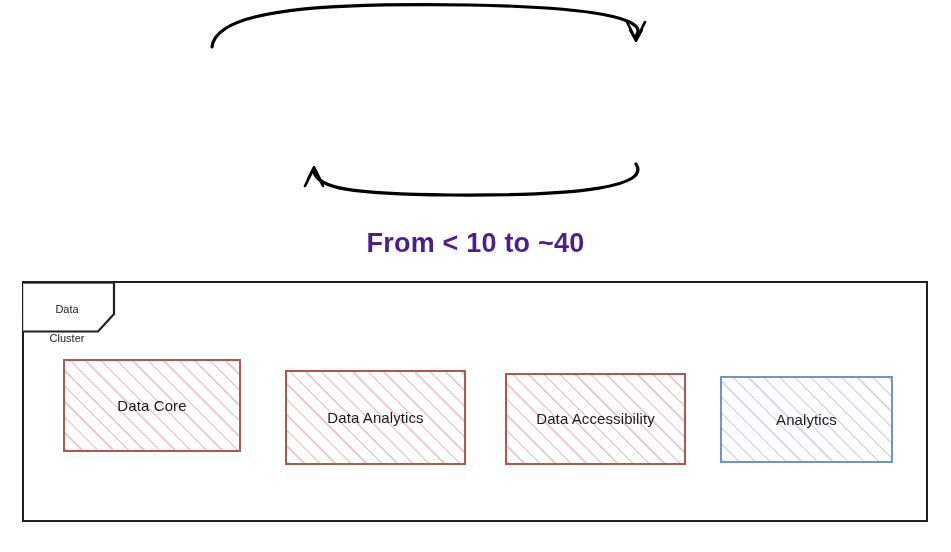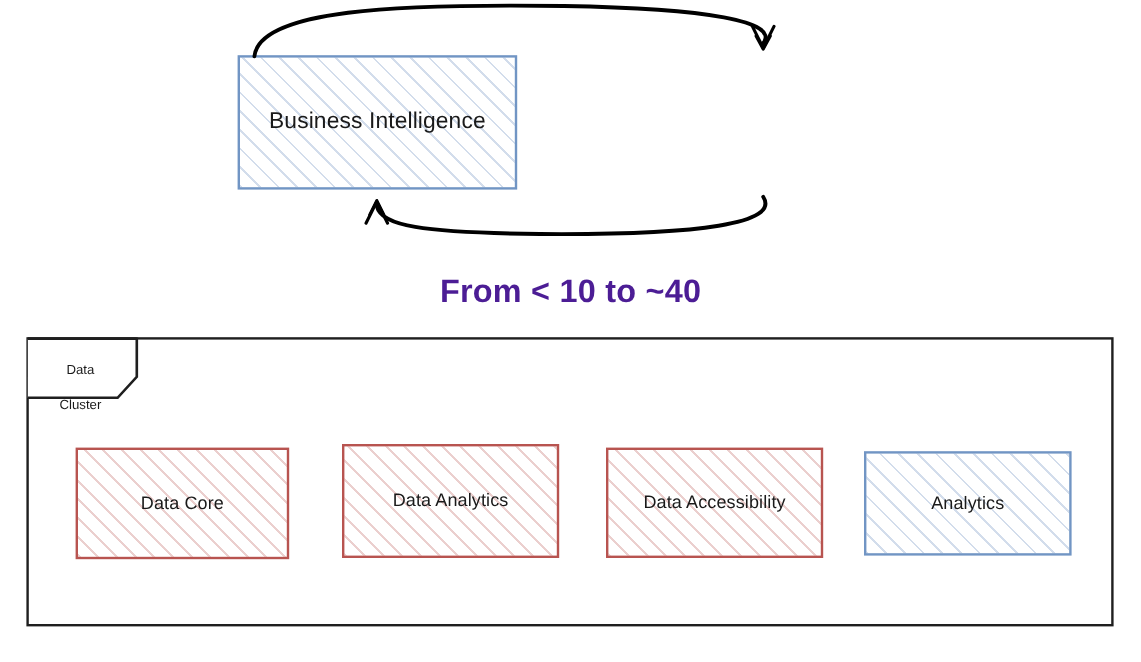--- a/index.html
+++ b/index.html
@@ -128,21 +128,21 @@
     color: #1a1a1a;
     white-space: pre-line;
   }
 
   
   .child {
     font-size: 15px;
   }
   #node-data-core {
     left: 63px;
-    top: 373px;
+    top: 359px;
     width: 178px;
     height: 93px;
   }
   #node-data-governance {
     left: 285px;
     top: 370px;
     width: 181px;
     height: 95px;
   }
   #node-data-accessibility {
@@ -166,23 +166,20 @@
     height: 552px;
     pointer-events: none;
     z-index: 5;
   }
 </style>
 </head>
 <body>
 
 <div id="canvas">
 
-  <div class="node blue" id="node-bi">
-    <span class="node-label">Business Intelligence</span>
-  </div>
 
 
   <svg id="arrows" viewBox="0 0 951 552">
 
     <g>
       <path d="M 212,47 C 216,8 330,3 470,5 C 590,7 650,18 636,36" fill="none" stroke="#000000" stroke-width="3.2" stroke-linecap="round"></path>
       <path d="M 627,22 L 636,40 L 645,22" fill="none" stroke="#000000" stroke-width="2.6" stroke-linejoin="round" stroke-linecap="round"></path>
       <path d="M 630,30 L 636,41 L 642,30" fill="none" stroke="#000000" stroke-width="2.4" stroke-linejoin="round" stroke-linecap="round"></path>
     </g>
 

